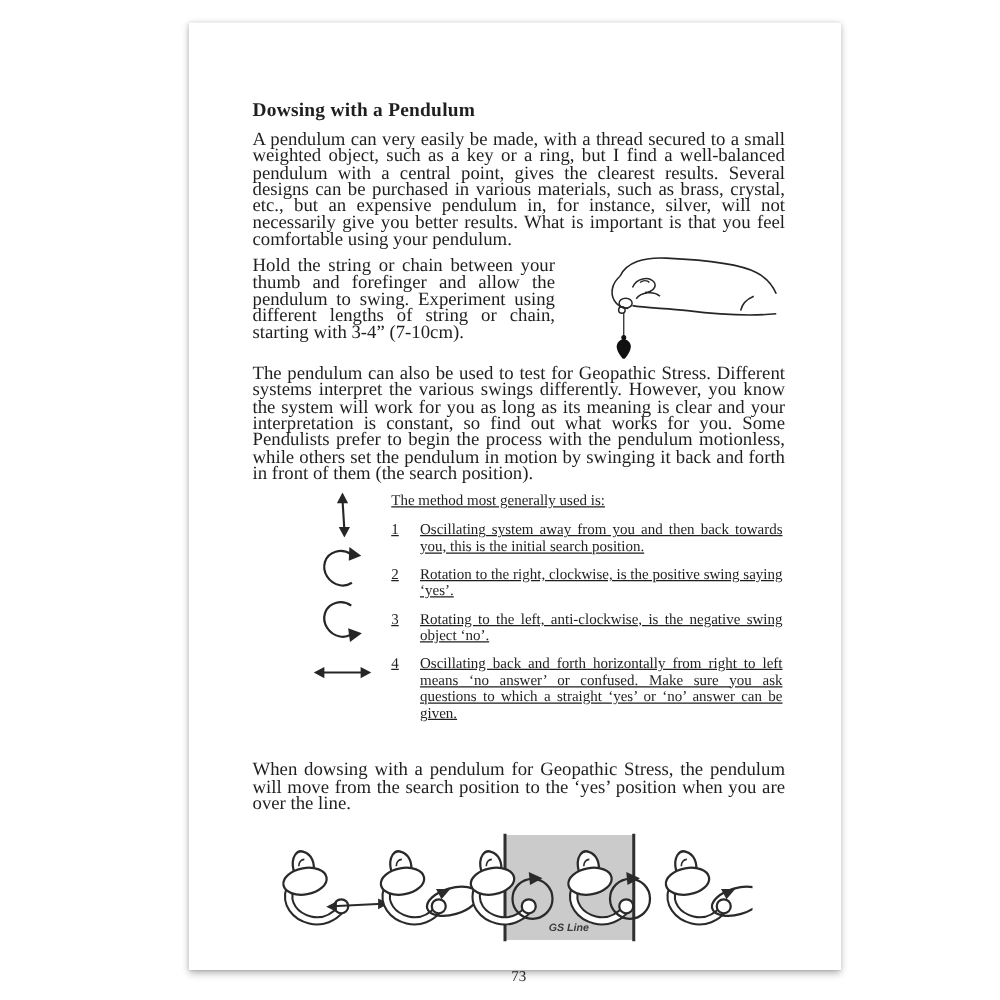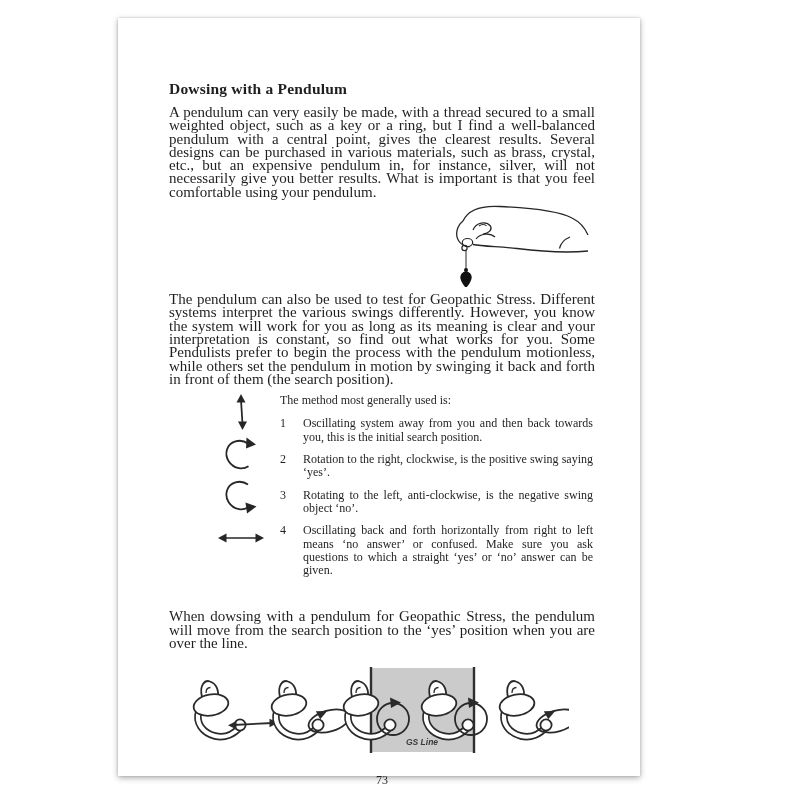--- a/index.html
+++ b/index.html
@@ -7,21 +7,21 @@
   body {
     width: 800px; height: 800px;
     background: #ffffff;
     font-family: "Liberation Serif", serif;
     color: #1f1f1f;
     position: relative;
     overflow: hidden;
   }
   .sheet {
     position: absolute;
-    left: 118px; top: 18px;
+    left: 151px; top: 18px;
     width: 522px; height: 758px;
     background: #ffffff;
     box-shadow: 0 2px 6px rgba(0,0,0,0.32), 0 0 2px rgba(0,0,0,0.18);
   }
   .content {
     padding: 62px 45px 0 51px;
     width: 100%; height: 100%;
   }
   h1.title {
     font-size: 15.5px;
@@ -51,21 +51,21 @@
     width: 60px;
     margin-left: 42px;
     display: flex;
     flex-direction: column;
     align-items: center;
   }
   .symbols-col svg { display: block; }
   .sym-gap1 { margin-top: 7px; }
   .sym-gap2 { margin-top: 5px; }
   .sym-gap3 { margin-top: 16px; }
-  .method-list { flex: 1; margin-left: 9px; }
+  .method-list { flex: 1; margin-left: 9px; text-decoration: underline; }
   .method-heading {
     font-size: 12px; line-height: 13.3px;
     margin: 0 0 10px 0;
   }
   .method-item {
     display: flex;
     font-size: 12px; line-height: 13.3px;
     margin-bottom: 9px;
   }
   .method-item .num { width: 23px; flex: none; }
@@ -84,20 +84,21 @@
 <body>
 
 <div class="sheet">
   <div class="content">
 
     <h1 class="title">Dowsing with a Pendulum</h1>
 
     <p class="body-text">A pendulum can very easily be made, with a thread secured to a small weighted object, such as a key or a ring, but I find a well-balanced pendulum with a central point, gives the clearest results. Several designs can be purchased in various materials, such as brass, crystal, etc., but an expensive pendulum in, for instance, silver, will not necessarily give you better results. What is important is that you feel comfortable using your pendulum.</p>
 
     <div class="hold-row">
+      <p class="body-text hold-text">Hold the string or chain between your thumb and forefinger and allow the pendulum to swing. Experiment using different lengths of string or chain, starting with 3-4” (7-10cm).</p>
       <svg class="pendulum-fig" width="168" height="86" viewBox="0 0 168 86">
 
         <path class="ink" stroke-width="1.3" d="M 42,20 C 47,9 61,4.5 79,5.5 C 101,6.5 136,9 151,17 C 159,21 164,27 167,34"></path>
         <path class="ink" stroke-width="1.3" d="M 167,50 C 142,52.5 116,50 96,47.5 C 79,45.5 62,45.5 52,43.5"></path>
         <path class="ink" stroke-width="1.3" d="M 42,20 C 35.5,25.5 34,33.5 37.5,39.5 C 39.5,43 44,45.5 48.5,45.8"></path>
         <path class="ink" stroke-width="1.2" d="M 52,29 C 55,21.5 65,19.5 69.5,25 C 71.5,28.5 68,32.5 62,33"></path>
         <path class="ink" stroke-width="1.2" d="M 55,38 C 59,32.5 69,31.5 74,36"></path>
         <path class="ink" stroke-width="1.1" d="M 58,25 C 60.5,23 64,23 65.5,25"></path>
         <path class="ink" stroke-width="1.2" d="M 149,36 C 143,38.5 139.5,43 138.5,47.5"></path>
         <ellipse class="ink" stroke-width="1.2" cx="46.5" cy="41.5" rx="5.2" ry="4"></ellipse>

